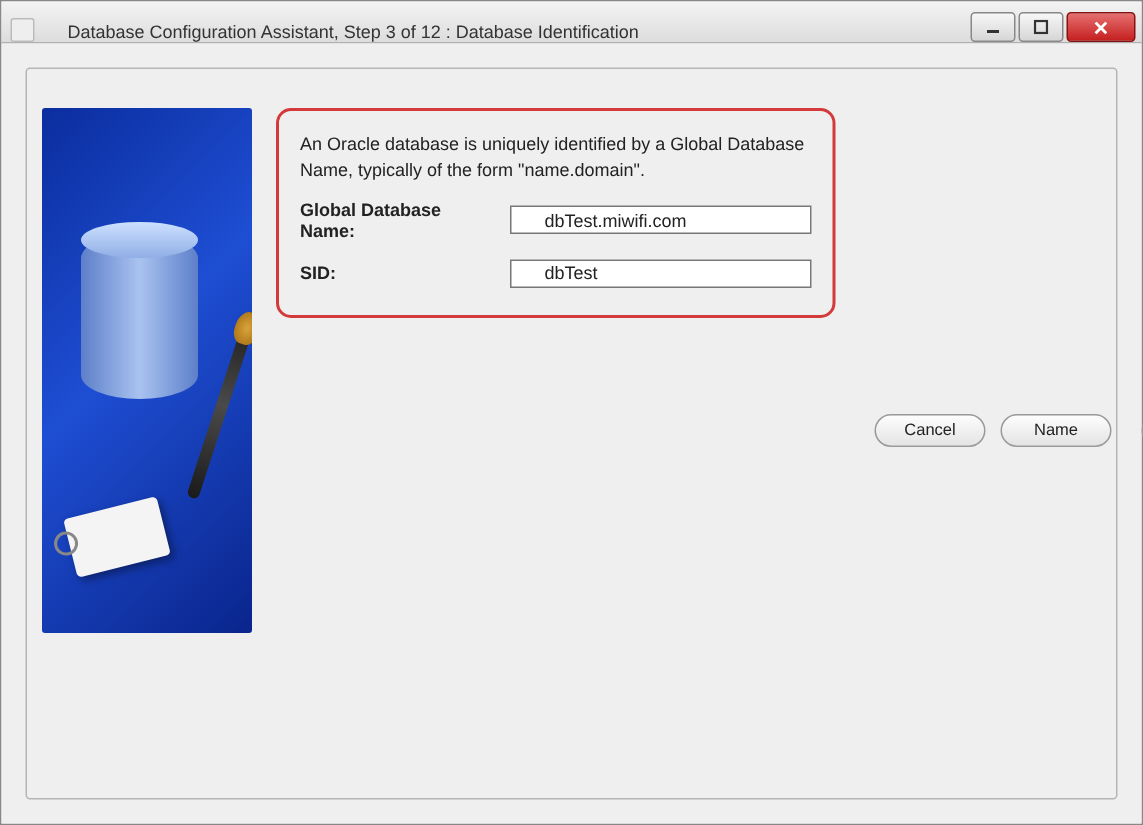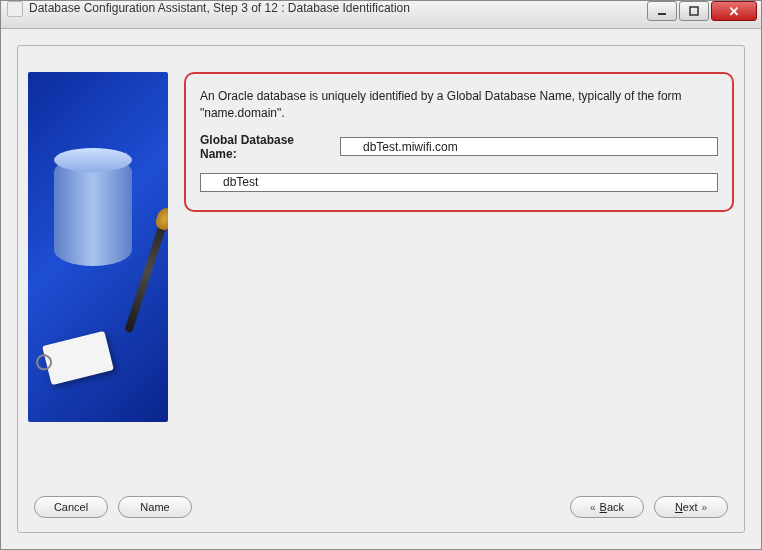--- a/index.html
+++ b/index.html
@@ -17,23 +17,23 @@
       background: #fff;
       border: 1px solid #888;
       display: flex;
       flex-direction: column;
     }
     .titlebar {
       height: 28px;
       background: linear-gradient(#f3f3f3, #dddddd);
       border-bottom: 1px solid #b0b0b0;
       display: flex;
-      align-items: flex-start;
+      align-items: flex-end;
       padding: 0 4px 0 6px;
-      gap: 6px;
+      gap: 22px;
     }
     .titlebar-icon {
       width: 16px; height: 16px;
       background: #eee;
       border: 1px solid #bbb;
       border-radius: 2px;
       flex-shrink: 0;
     }
     .titlebar-text {
       flex: 1;
@@ -67,21 +67,21 @@
       padding: 16px;
       position: relative;
     }
     .inner-panel {
       width: 100%;
       height: 100%;
       background: #efefef;
       border: 1px solid #b5b5b5;
       border-radius: 3px;
       display: flex;
-      flex-direction: column;
+      flex-direction: row;
     }
     .main-row {
       flex: 1;
       display: flex;
       padding: 26px 10px 10px 10px;
       gap: 16px;
     }
     .side-image {
       width: 140px;
       height: 350px;
@@ -244,20 +244,21 @@
           <div class="highlight-box">
             <div class="desc-text">An Oracle database is uniquely identified by a Global Database Name, typically of the form "name.domain".</div>
 
             <div class="field-row">
               <div class="field-label">Global Database Name:</div>
               <input class="field-input" type="text" value="dbTest.miwifi.com" style="">
             </div>
 
 
             <div class="field-row" style="margin-bottom:0">
+              <div class="field-label">SID:</div>
               <input class="field-input" type="text" value="dbTest" style="">
             </div>
           </div>
         </div>
 
       </div>
 
       <div class="button-bar">
         <button class="btn">
           <span>Cancel</span>

